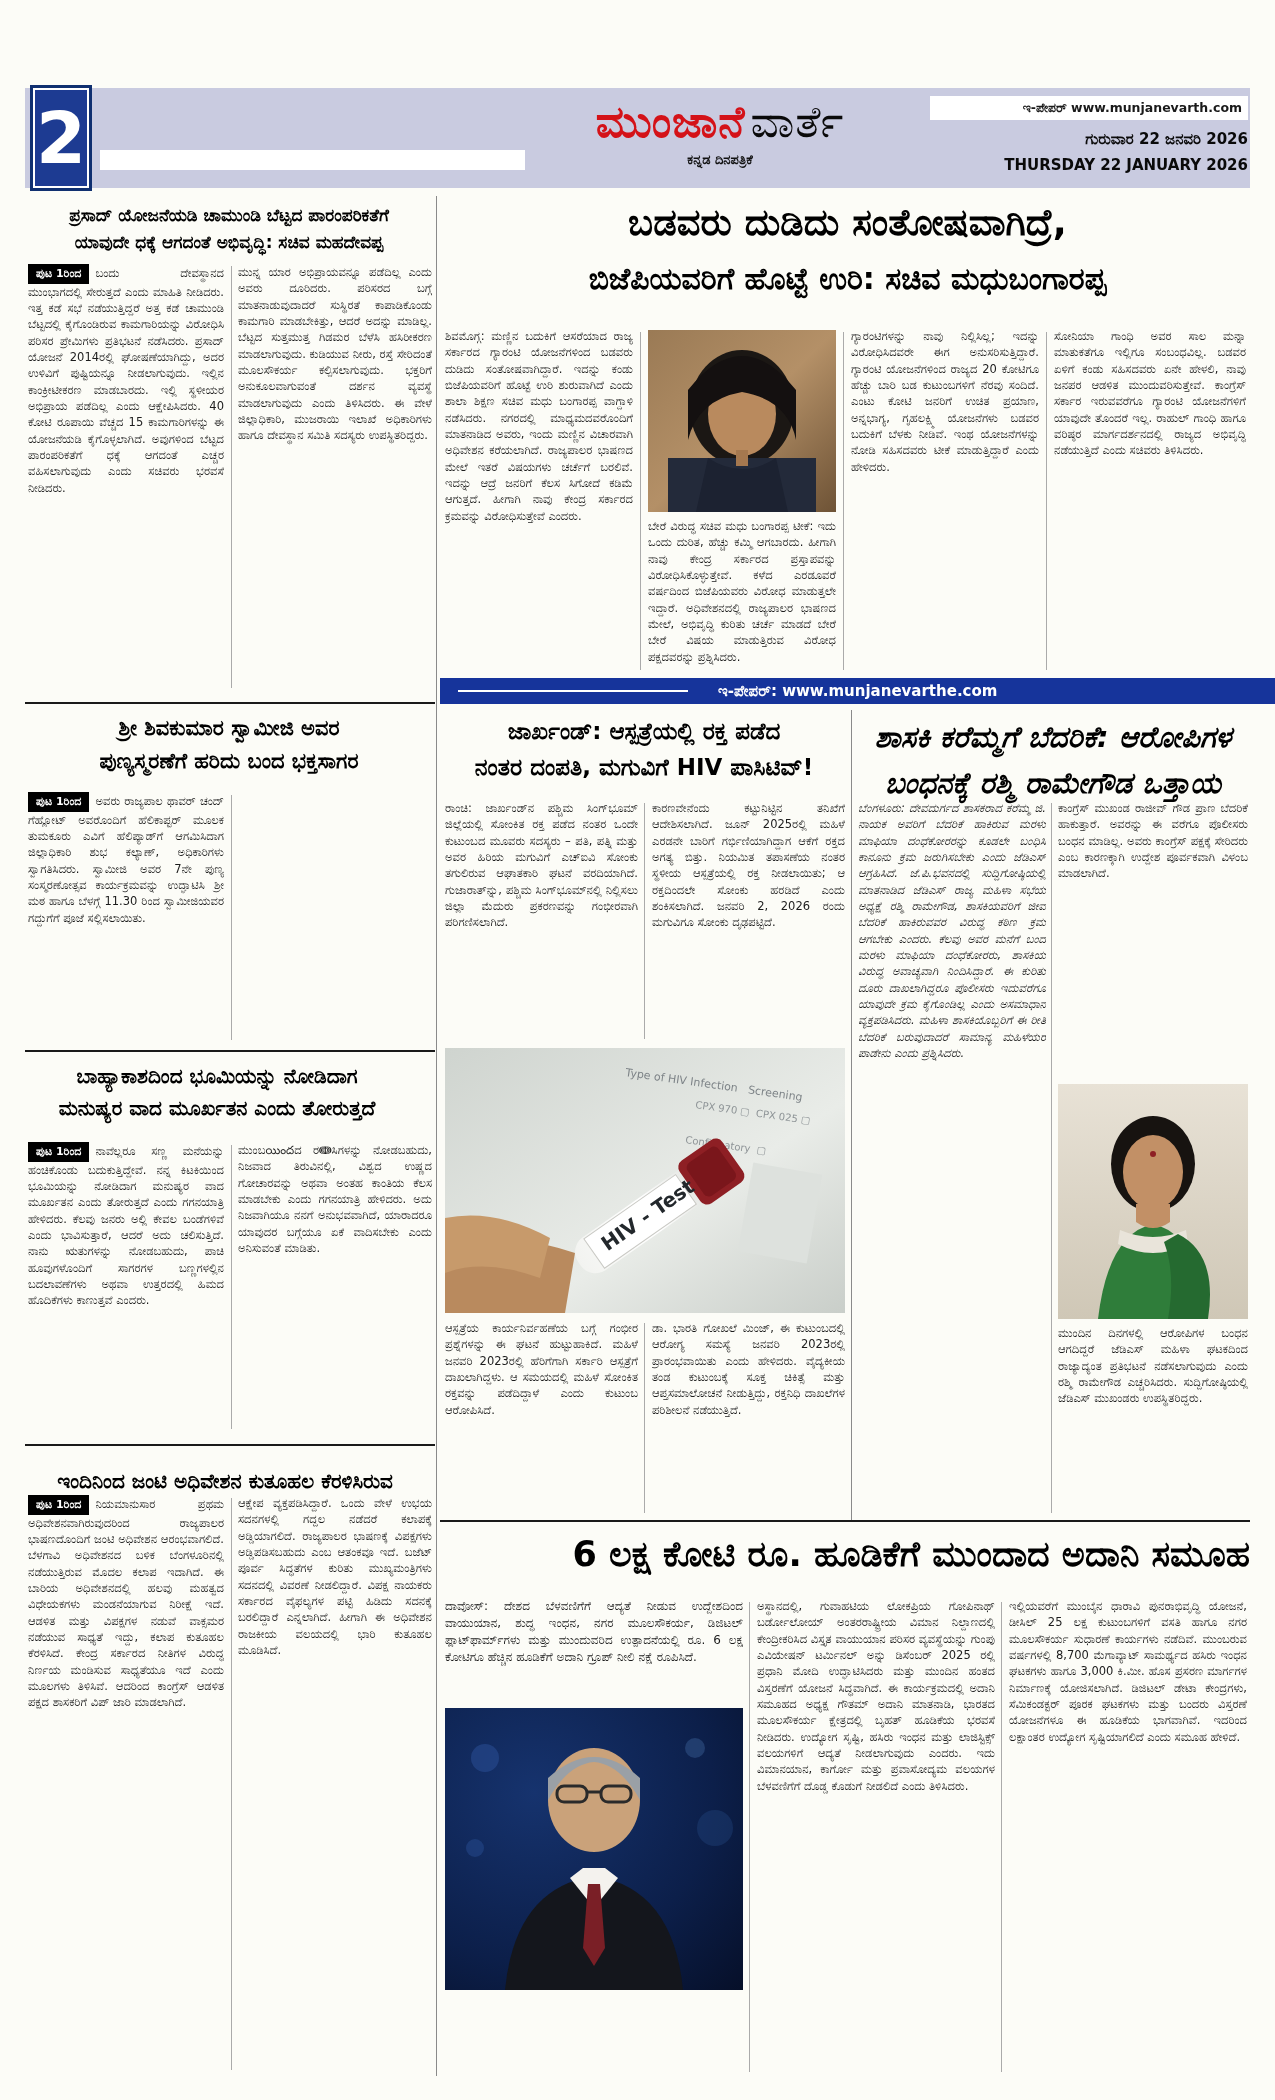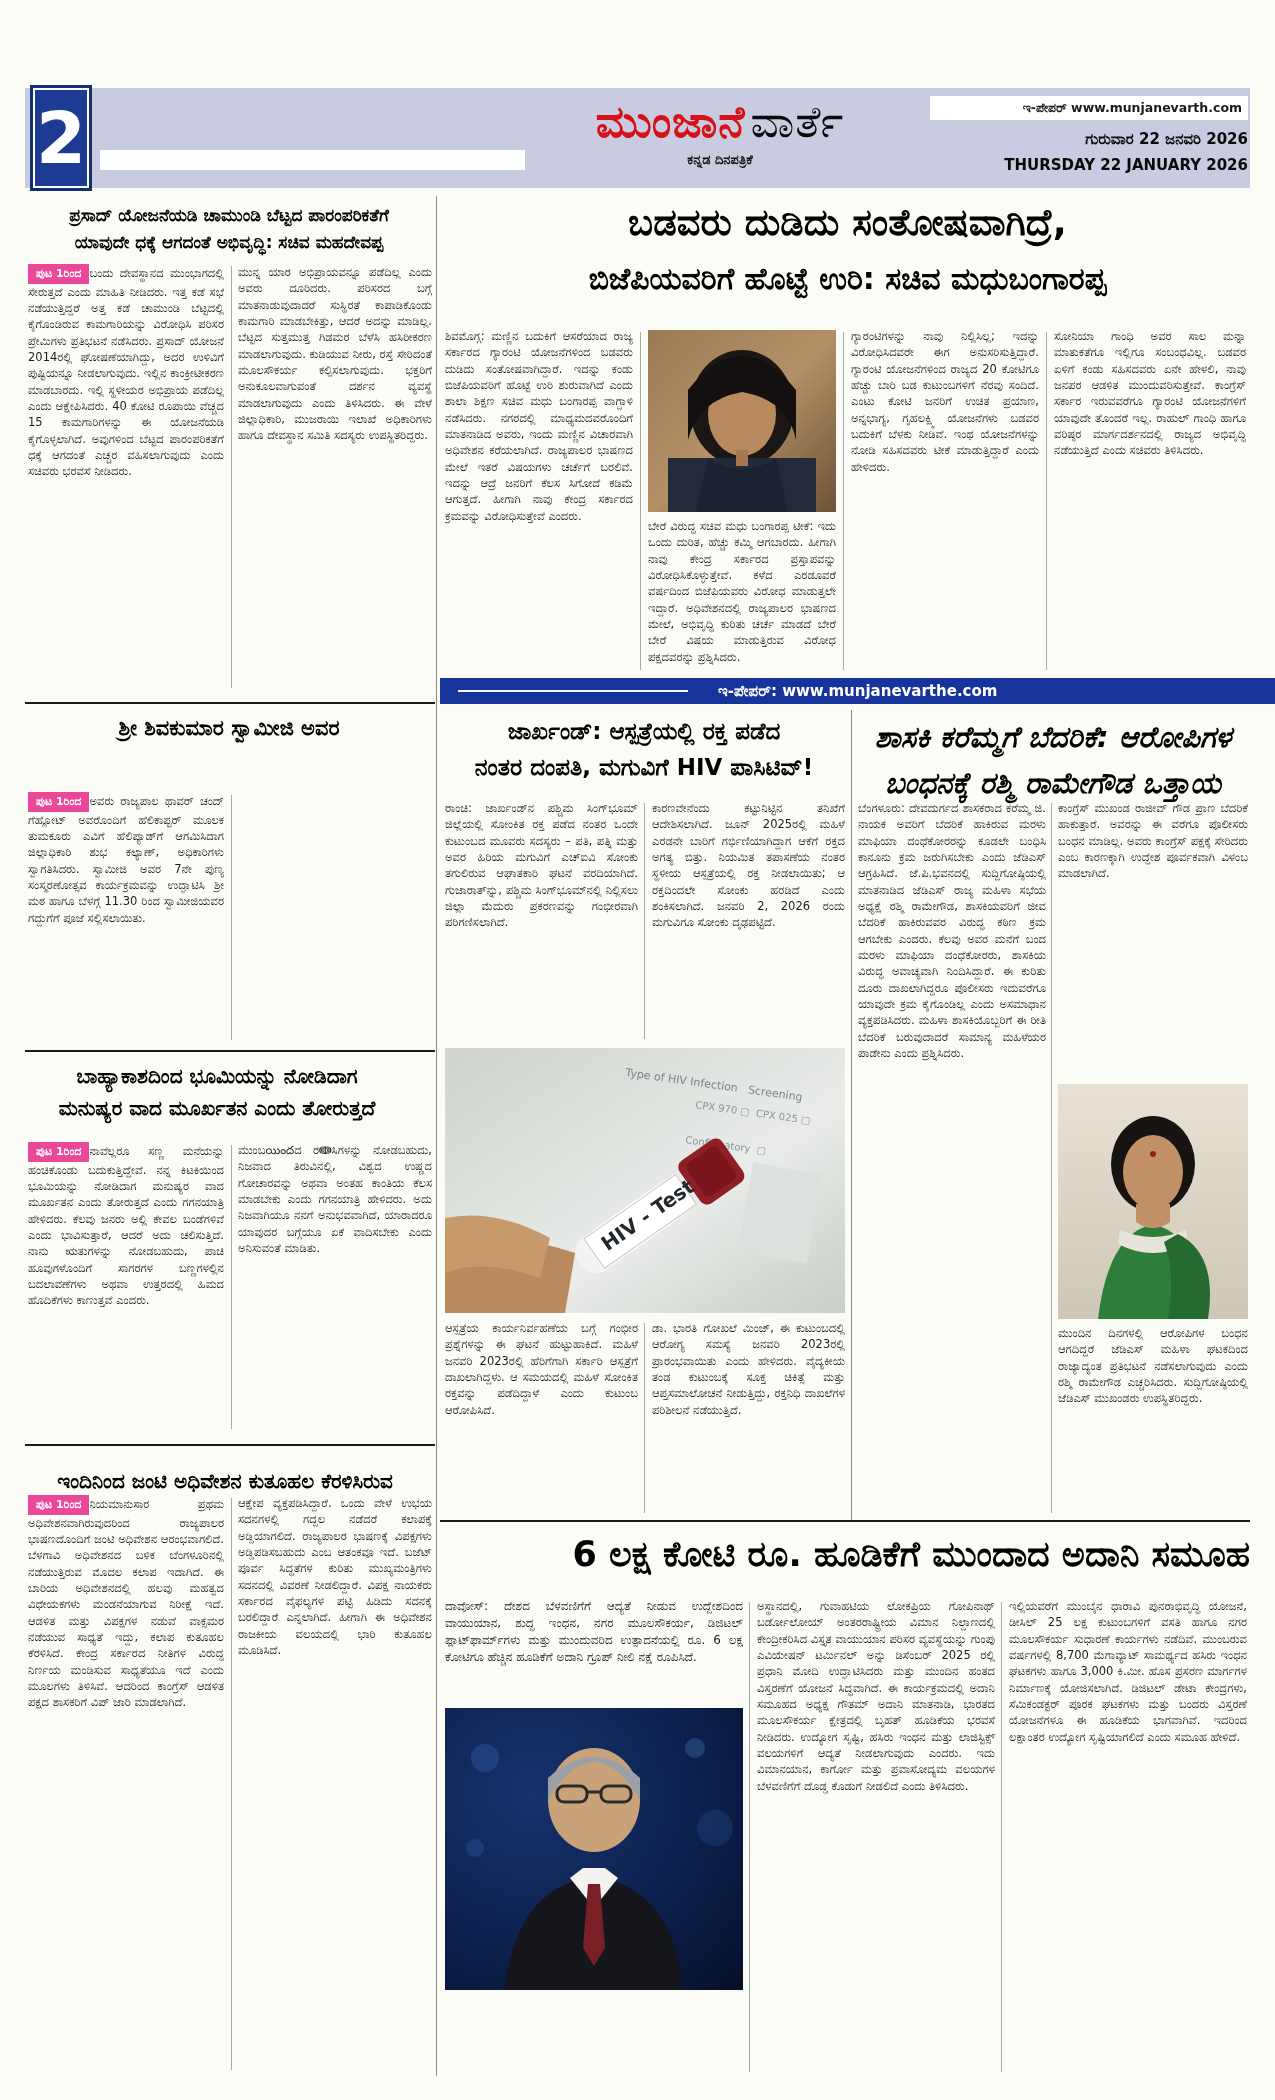--- a/index.html
+++ b/index.html
@@ -32,22 +32,22 @@
   .colrule { background:#aaaaaa; width:1px; }
 
   
   .headline { font-weight:bold; color:#000; text-align:center; }
   .body-col {
     font-size:11.5px; line-height:1.42; text-align:justify;
     color:#1c1c1c; overflow:hidden;
   }
   .body-col p { margin-bottom:6px; text-indent:14px; }
   .badge {
-    display:inline-block; background:#ec4899; color:#fff;
-    font-size:11px; font-weight:bold; padding:2px 8px; margin-right:0;
+    display:inline-block; background:#000000; color:#fff;
+    font-size:11px; font-weight:bold; padding:2px 8px; margin-right:6px;
   }
   .lead-first { text-indent:0 !important; }
 
   
   .epaper-bar {
     background:#16349b; color:#fff; display:flex; align-items:center;
     font-weight:bold; font-size:15px;
   }
   .epaper-bar .wline { height:2px; background:#fff; width:230px; margin:0 30px 0 18px; }
 
@@ -86,20 +86,21 @@
   </div>
   <div class="abs colrule" style="left:231px;top:266px;height:422px;"></div>
   <div class="abs body-col" style="left:238px;top:264px;width:194px;height:428px;">
     <p class="lead-first">ಮುನ್ನ ಯಾರ ಅಭಿಪ್ರಾಯವನ್ನೂ ಪಡೆದಿಲ್ಲ ಎಂದು ಅವರು ದೂರಿದರು. ಪರಿಸರದ ಬಗ್ಗೆ ಮಾತನಾಡುವುದಾದರೆ ಸುಸ್ಥಿರತೆ ಕಾಪಾಡಿಕೊಂಡು ಕಾಮಗಾರಿ ಮಾಡಬೇಕಿತ್ತು, ಆದರೆ ಅದನ್ನು ಮಾಡಿಲ್ಲ. ಬೆಟ್ಟದ ಸುತ್ತಮುತ್ತ ಗಿಡಮರ ಬೆಳೆಸಿ ಹಸಿರೀಕರಣ ಮಾಡಲಾಗುವುದು. ಕುಡಿಯುವ ನೀರು, ರಸ್ತೆ ಸೇರಿದಂತೆ ಮೂಲಸೌಕರ್ಯ ಕಲ್ಪಿಸಲಾಗುವುದು. ಭಕ್ತರಿಗೆ ಅನುಕೂಲವಾಗುವಂತೆ ದರ್ಶನ ವ್ಯವಸ್ಥೆ ಮಾಡಲಾಗುವುದು ಎಂದು ತಿಳಿಸಿದರು. ಈ ವೇಳೆ ಜಿಲ್ಲಾಧಿಕಾರಿ, ಮುಜರಾಯಿ ಇಲಾಖೆ ಅಧಿಕಾರಿಗಳು ಹಾಗೂ ದೇವಸ್ಥಾನ ಸಮಿತಿ ಸದಸ್ಯರು ಉಪಸ್ಥಿತರಿದ್ದರು.</p>
   </div>
 
   <div class="abs hrule" style="left:25px;top:702px;width:410px;"></div>
 
   <div class="abs headline" style="left:28px;top:712px;width:402px;font-size:21px;line-height:1.55;">
     <div>ಶ್ರೀ ಶಿವಕುಮಾರ ಸ್ವಾಮೀಜಿ ಅವರ</div>
+    <div>ಪುಣ್ಯಸ್ಮರಣೆಗೆ ಹರಿದು ಬಂದ ಭಕ್ತಸಾಗರ</div>
   </div>
   <div class="abs body-col" style="left:28px;top:792px;width:196px;height:250px;">
     <p class="lead-first"><span class="badge">ಪುಟ 1ರಿಂದ</span><span>ಅವರು ರಾಜ್ಯಪಾಲ ಥಾವರ್ ಚಂದ್ ಗೆಹ್ಲೋಟ್ ಅವರೊಂದಿಗೆ ಹೆಲಿಕಾಪ್ಟರ್ ಮೂಲಕ ತುಮಕೂರು ಎವಿಗೆ ಹೆಲಿಪ್ಯಾಡ್‌ಗೆ ಆಗಮಿಸಿದಾಗ ಜಿಲ್ಲಾಧಿಕಾರಿ ಶುಭ ಕಲ್ಯಾಣ್, ಅಧಿಕಾರಿಗಳು ಸ್ವಾಗತಿಸಿದರು. ಸ್ವಾಮೀಜಿ ಅವರ 7ನೇ ಪುಣ್ಯ ಸಂಸ್ಮರಣೋತ್ಸವ ಕಾರ್ಯಕ್ರಮವನ್ನು ಉದ್ಘಾಟಿಸಿ ಶ್ರೀ ಮಠ ಹಾಗೂ ಬೆಳಗ್ಗೆ 11.30 ರಿಂದ ಸ್ವಾಮೀಜಿಯವರ ಗದ್ದುಗೆಗೆ ಪೂಜೆ ಸಲ್ಲಿಸಲಾಯಿತು.</span></p>
   </div>
   <div class="abs colrule" style="left:231px;top:795px;height:245px;"></div>
 
   <div class="abs hrule" style="left:25px;top:1050px;width:410px;"></div>
 
   <div class="abs headline" style="left:16px;top:1060px;width:402px;font-size:20px;line-height:1.6;">
     <div>ಬಾಹ್ಯಾಕಾಶದಿಂದ ಭೂಮಿಯನ್ನು ನೋಡಿದಾಗ</div>
@@ -225,21 +226,21 @@
   </div>
   <div class="abs colrule" style="left:644px;top:1323px;height:190px;"></div>
   <div class="abs body-col" style="left:652px;top:1320px;width:193px;height:196px;">
     <p class="lead-first">ಡಾ. ಭಾರತಿ ಗೋಖಲೆ ಮಿಂಜ್, ಈ ಕುಟುಂಬದಲ್ಲಿ ಆರೋಗ್ಯ ಸಮಸ್ಯೆ ಜನವರಿ 2023ರಲ್ಲಿ ಪ್ರಾರಂಭವಾಯಿತು ಎಂದು ಹೇಳಿದರು. ವೈದ್ಯಕೀಯ ತಂಡ ಕುಟುಂಬಕ್ಕೆ ಸೂಕ್ತ ಚಿಕಿತ್ಸೆ ಮತ್ತು ಆಪ್ತಸಮಾಲೋಚನೆ ನೀಡುತ್ತಿದ್ದು, ರಕ್ತನಿಧಿ ದಾಖಲೆಗಳ ಪರಿಶೀಲನೆ ನಡೆಯುತ್ತಿದೆ.</p>
   </div>
 
   <div class="abs headline" style="left:858px;top:714px;width:390px;font-size:29px;line-height:1.6;font-style:italic;">
     <div>ಶಾಸಕಿ ಕರೆಮ್ಮಗೆ ಬೆದರಿಕೆ: ಆರೋಪಿಗಳ</div>
     <div>ಬಂಧನಕ್ಕೆ ರಶ್ಮಿ ರಾಮೇಗೌಡ ಒತ್ತಾಯ</div>
   </div>
-  <div class="abs body-col" style="left:858px;top:800px;width:188px;height:716px;">
+  <div class="abs body-col" style="left:858px;top:800px;width:188px;height:716px;font-style:italic;">
     <p class="lead-first">ಬೆಂಗಳೂರು: ದೇವದುರ್ಗದ ಶಾಸಕರಾದ ಕರೆಮ್ಮ ಜಿ. ನಾಯಕ ಅವರಿಗೆ ಬೆದರಿಕೆ ಹಾಕಿರುವ ಮರಳು ಮಾಫಿಯಾ ದಂಧೆಕೋರರನ್ನು ಕೂಡಲೇ ಬಂಧಿಸಿ ಕಾನೂನು ಕ್ರಮ ಜರುಗಿಸಬೇಕು ಎಂದು ಜೆಡಿಎಸ್ ಆಗ್ರಹಿಸಿದೆ. ಜೆ.ಪಿ.ಭವನದಲ್ಲಿ ಸುದ್ದಿಗೋಷ್ಠಿಯಲ್ಲಿ ಮಾತನಾಡಿದ ಜೆಡಿಎಸ್ ರಾಜ್ಯ ಮಹಿಳಾ ಸಭೆಯ ಅಧ್ಯಕ್ಷೆ ರಶ್ಮಿ ರಾಮೇಗೌಡ, ಶಾಸಕಿಯವರಿಗೆ ಜೀವ ಬೆದರಿಕೆ ಹಾಕಿರುವವರ ವಿರುದ್ಧ ಕಠಿಣ ಕ್ರಮ ಆಗಬೇಕು ಎಂದರು. ಕೆಲವು ಅವರ ಮನೆಗೆ ಬಂದ ಮರಳು ಮಾಫಿಯಾ ದಂಧೆಕೋರರು, ಶಾಸಕಿಯ ವಿರುದ್ಧ ಅವಾಚ್ಯವಾಗಿ ನಿಂದಿಸಿದ್ದಾರೆ. ಈ ಕುರಿತು ದೂರು ದಾಖಲಾಗಿದ್ದರೂ ಪೊಲೀಸರು ಇದುವರೆಗೂ ಯಾವುದೇ ಕ್ರಮ ಕೈಗೊಂಡಿಲ್ಲ ಎಂದು ಅಸಮಾಧಾನ ವ್ಯಕ್ತಪಡಿಸಿದರು. ಮಹಿಳಾ ಶಾಸಕಿಯೊಬ್ಬರಿಗೆ ಈ ರೀತಿ ಬೆದರಿಕೆ ಬರುವುದಾದರೆ ಸಾಮಾನ್ಯ ಮಹಿಳೆಯರ ಪಾಡೇನು ಎಂದು ಪ್ರಶ್ನಿಸಿದರು.</p>
   </div>
   <div class="abs colrule" style="left:1051px;top:803px;height:710px;"></div>
   <div class="abs" style="left:1058px;top:800px;width:190px;height:716px;">
     <div class="body-col" style="height:282px;">
       <p class="lead-first">ಕಾಂಗ್ರೆಸ್ ಮುಖಂಡ ರಾಜೀವ್ ಗೌಡ ಪ್ರಾಣ ಬೆದರಿಕೆ ಹಾಕುತ್ತಾರೆ. ಅವರನ್ನು ಈ ವರೆಗೂ ಪೊಲೀಸರು ಬಂಧನ ಮಾಡಿಲ್ಲ. ಅವರು ಕಾಂಗ್ರೆಸ್ ಪಕ್ಷಕ್ಕೆ ಸೇರಿದರು ಎಂಬ ಕಾರಣಕ್ಕಾಗಿ ಉದ್ದೇಶ ಪೂರ್ವಕವಾಗಿ ವಿಳಂಬ ಮಾಡಲಾಗಿದೆ.</p>
     </div>
 
     <div class="photo photo-inflow" style="height:235px;">
       <svg viewBox="0 0 190 235" preserveAspectRatio="none">

